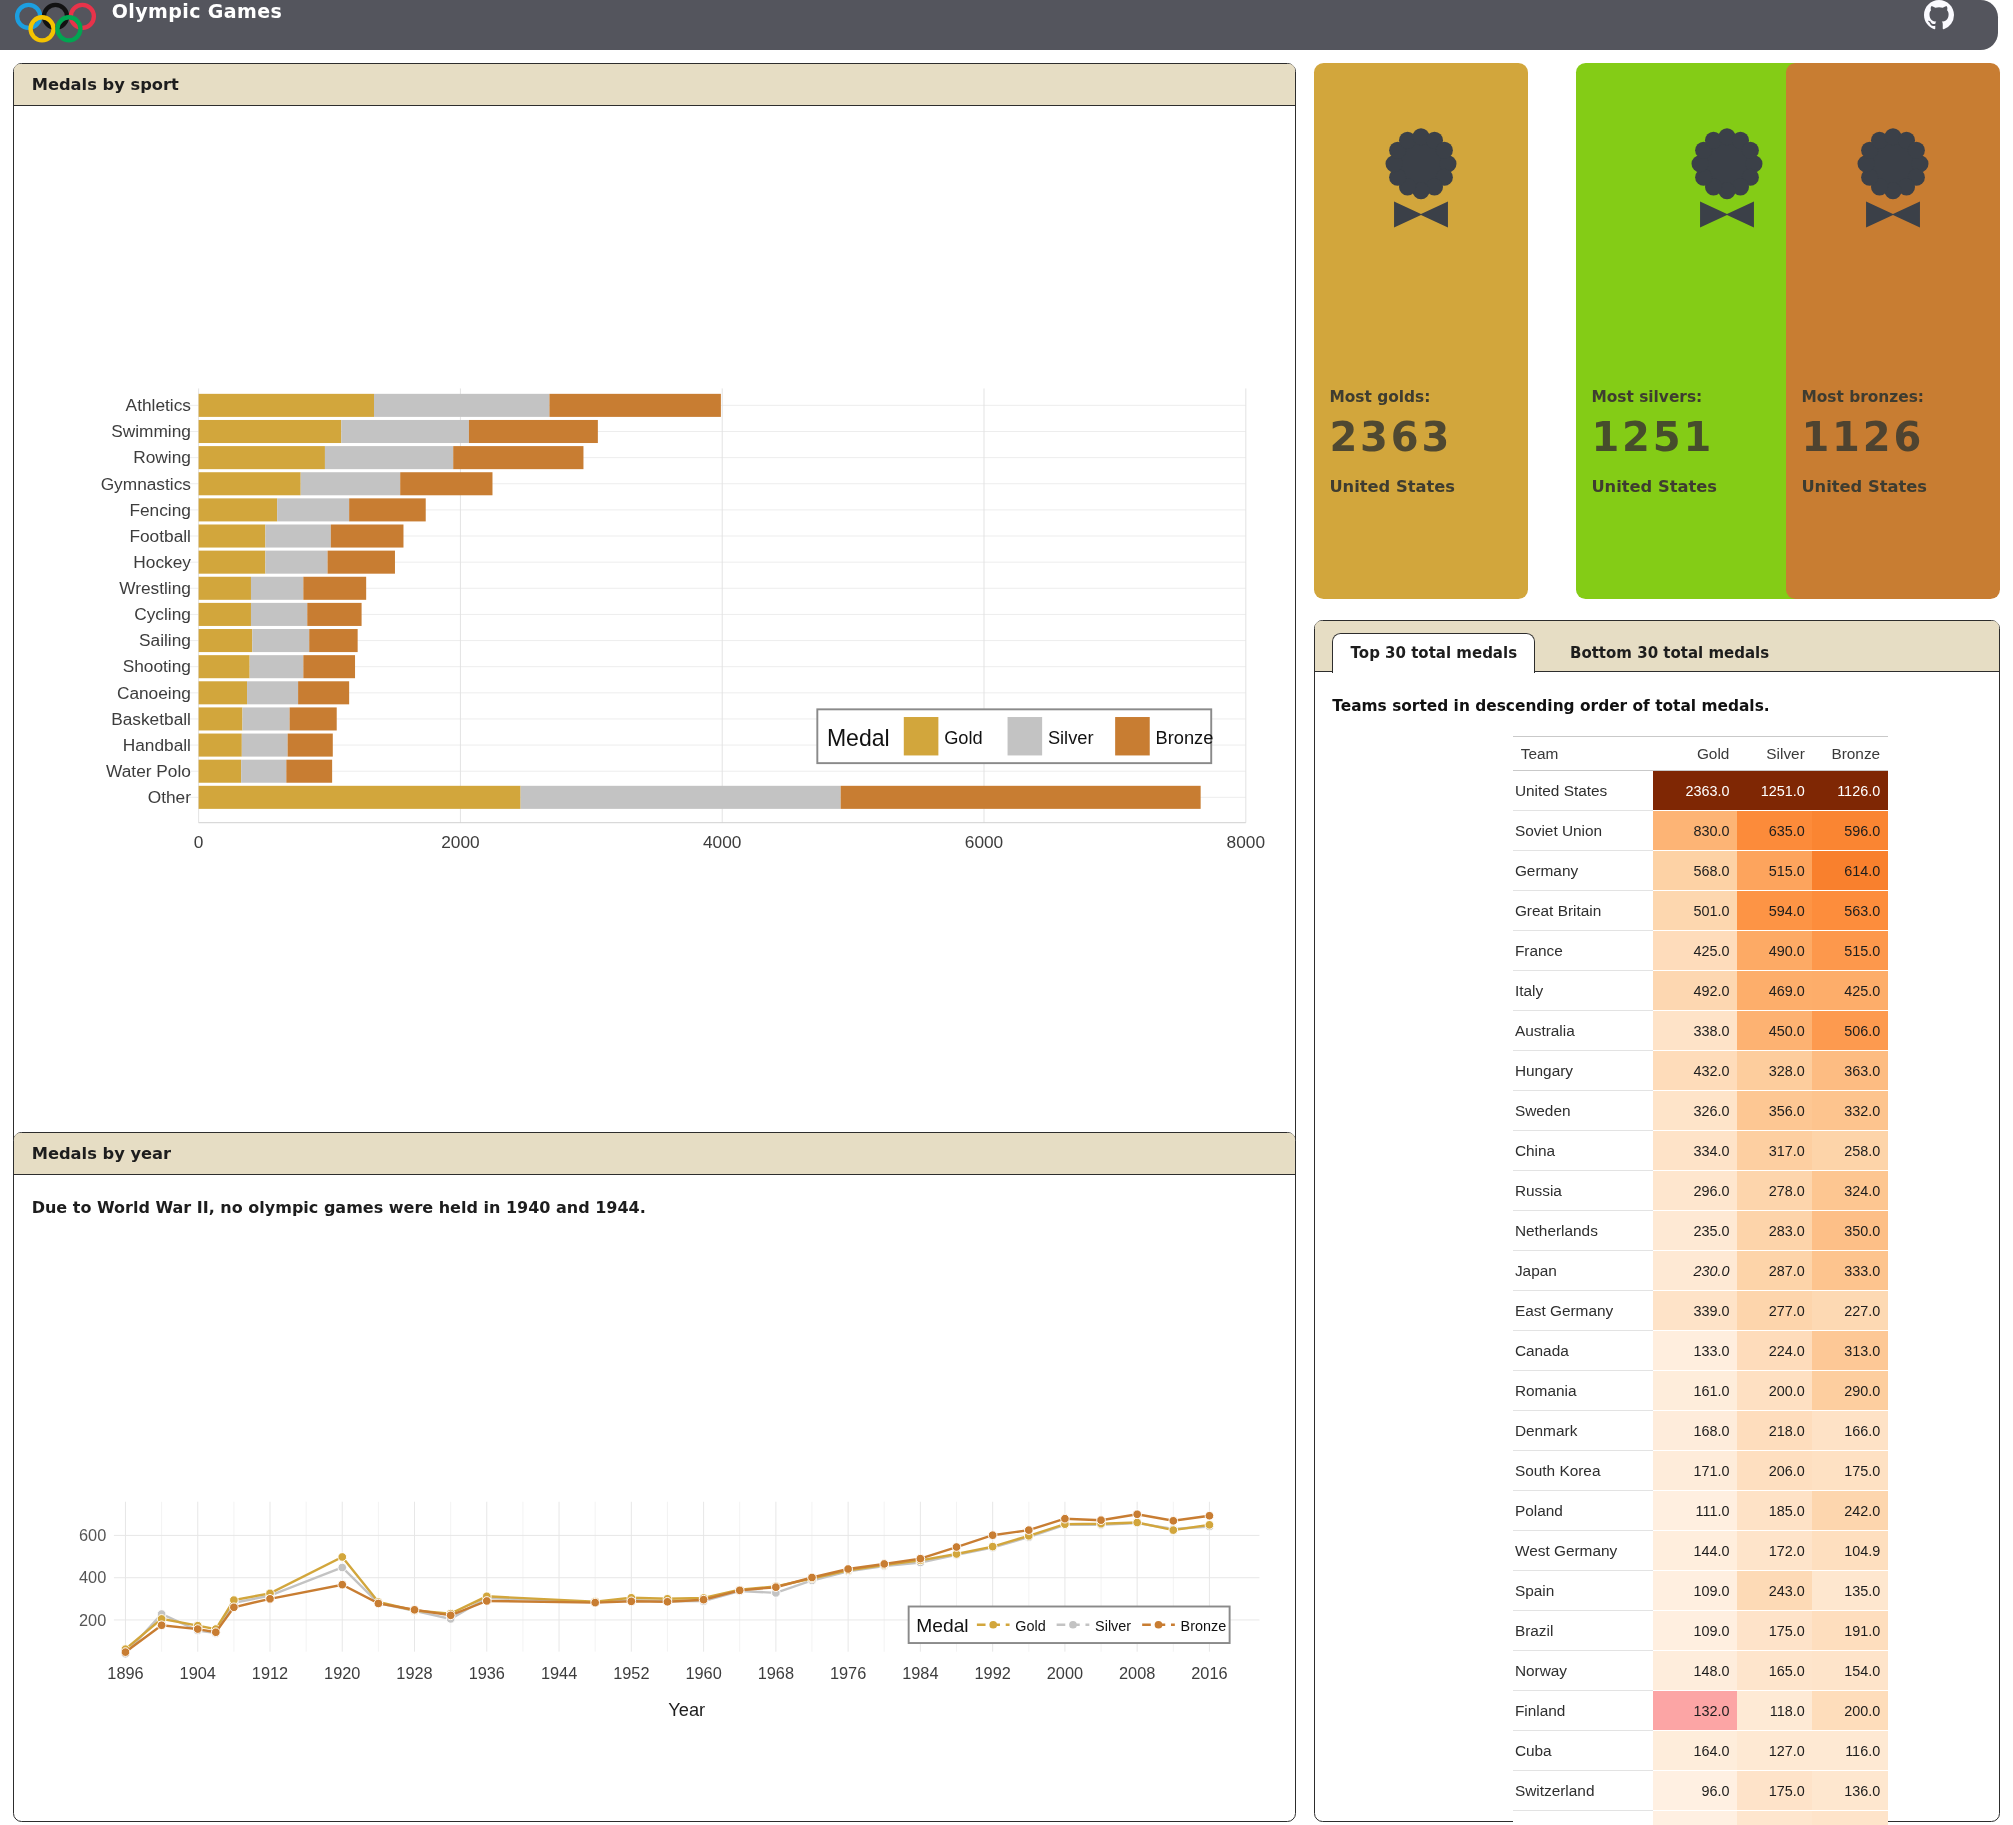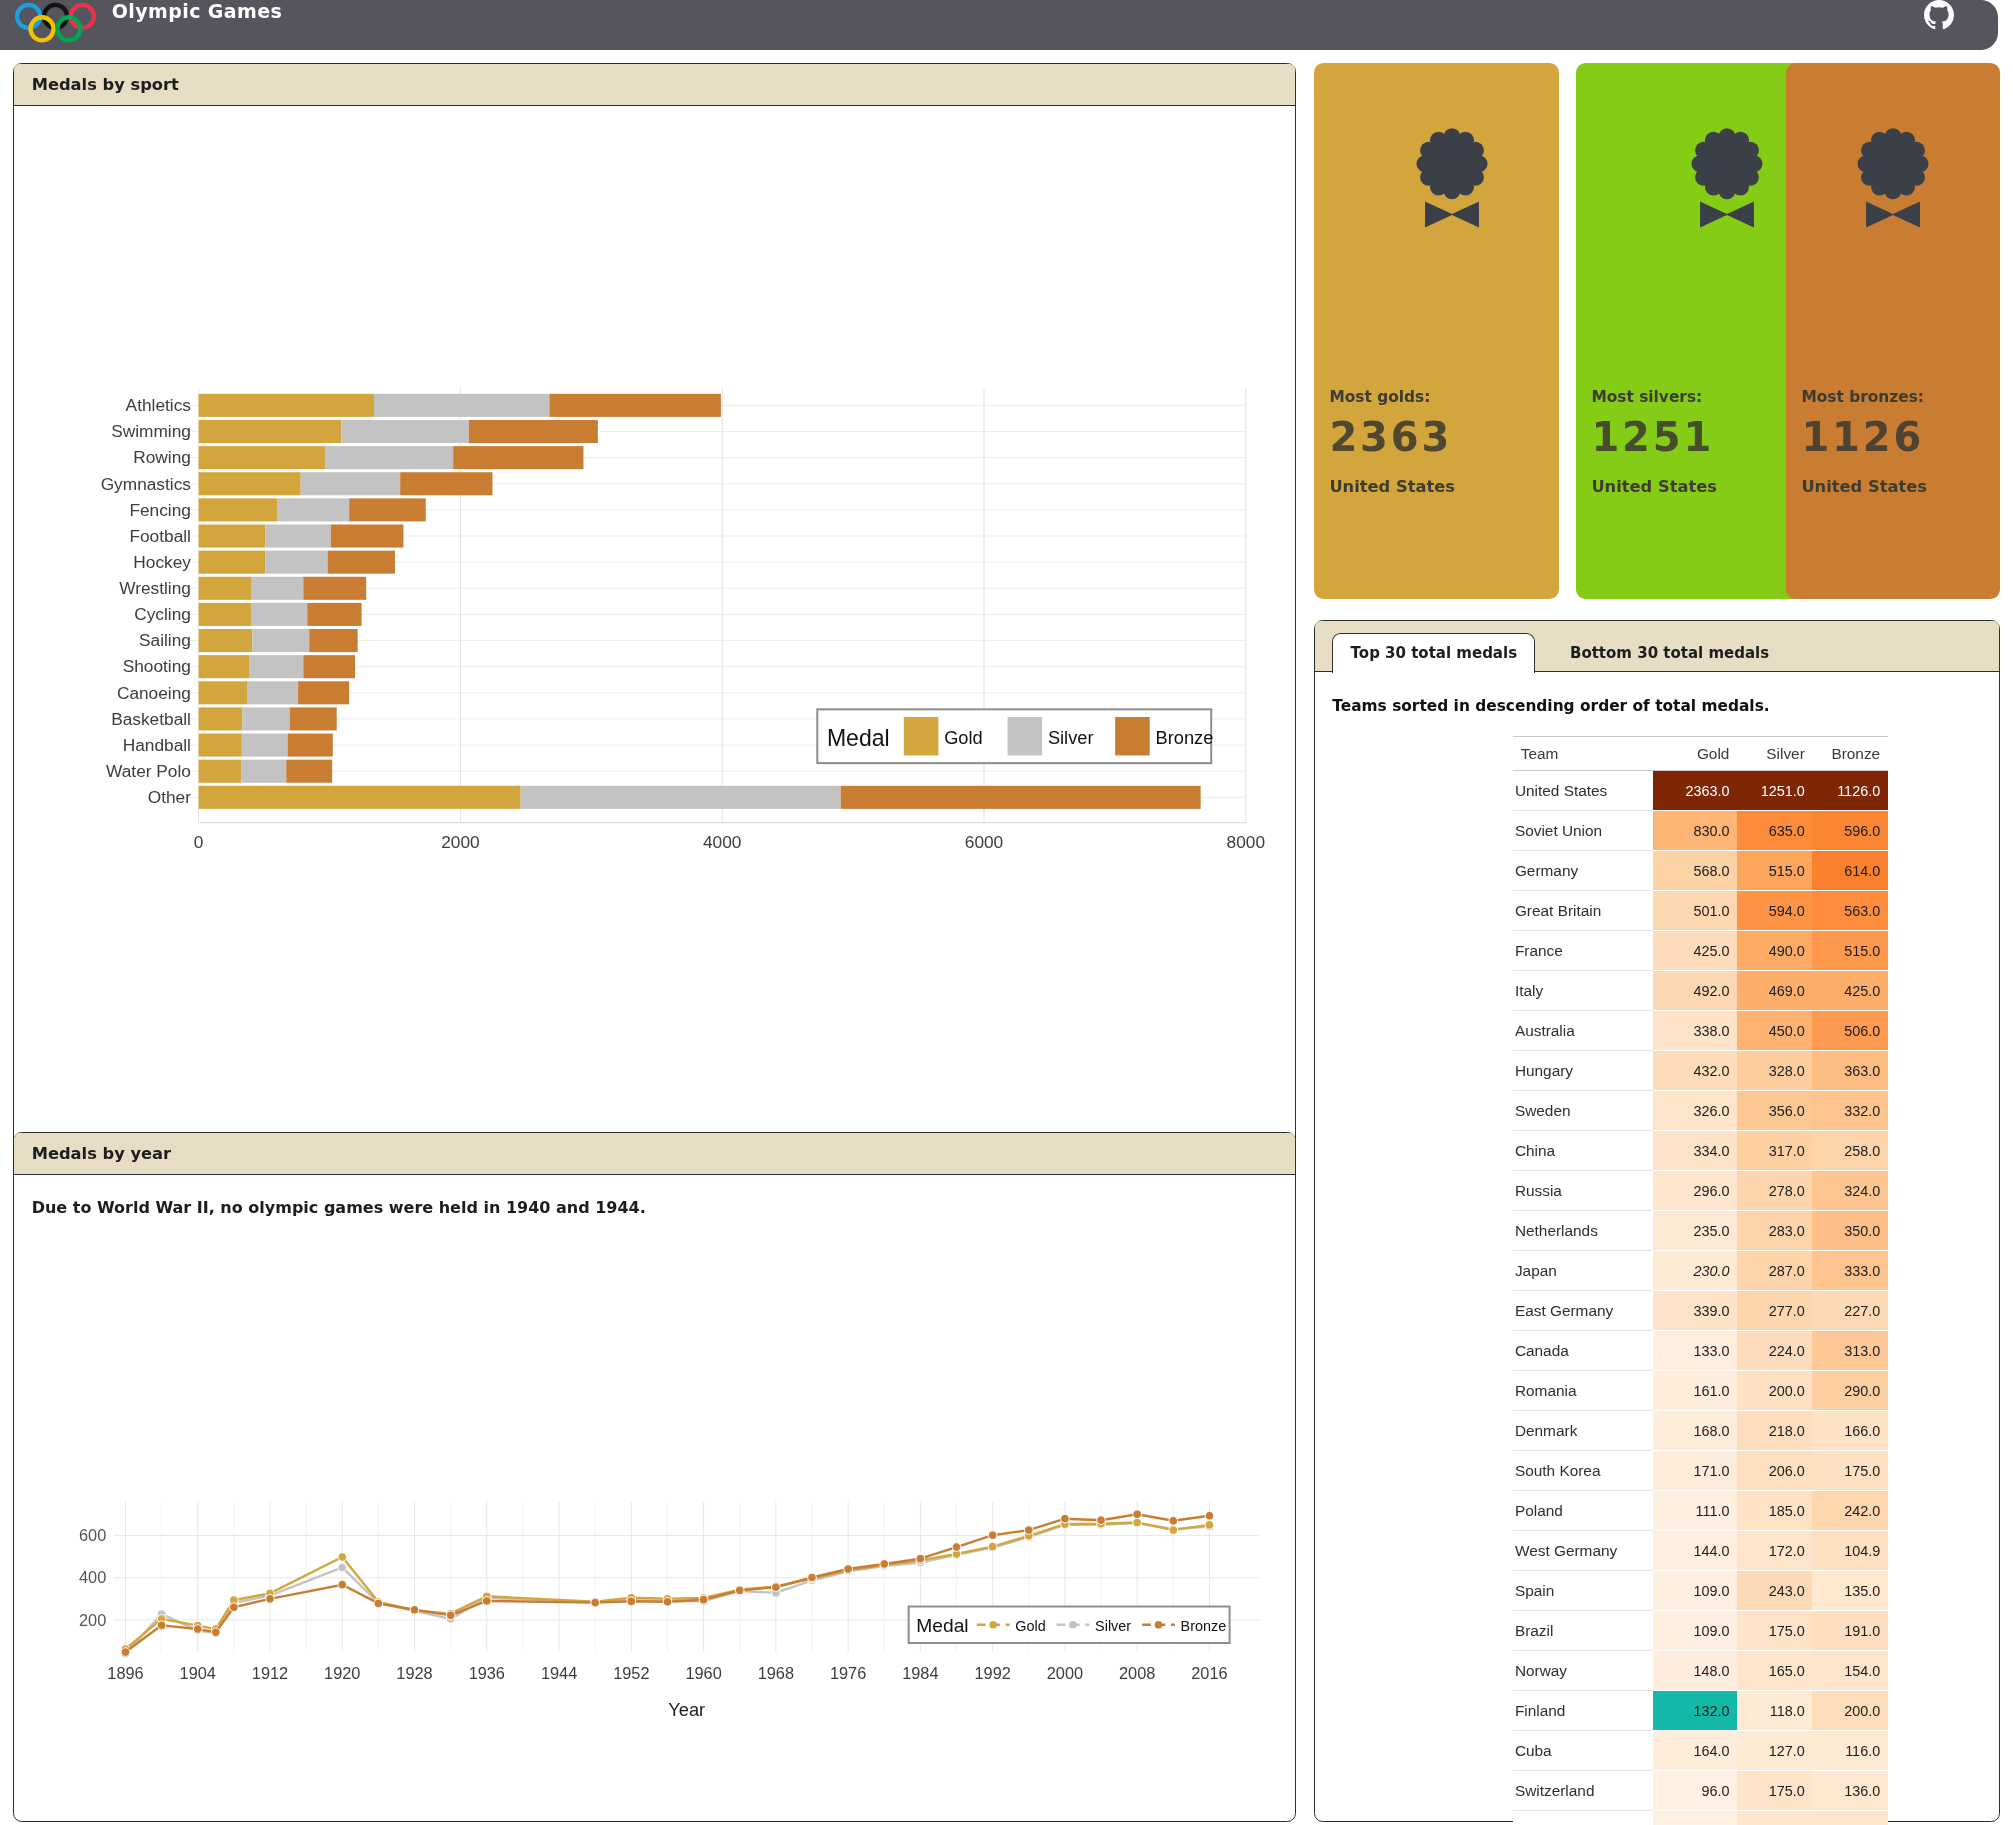--- a/index.html
+++ b/index.html
@@ -342,21 +342,21 @@
           <line x1="1085" y1="468" x2="1119" y2="468" stroke="#c3c3c3" stroke-width="2.5" stroke-dasharray="9 6"></line>
           <circle cx="1102" cy="468" r="4" fill="#c3c3c3"></circle>
           <text x="1125" y="474" font-size="15" fill="#111">Silver</text>
           <line x1="1174" y1="468" x2="1208" y2="468" stroke="#c87d32" stroke-width="2.5" stroke-dasharray="9 6"></line>
           <circle cx="1191" cy="468" r="4" fill="#c87d32"></circle>
           <text x="1214" y="474" font-size="15" fill="#111">Bronze</text>
         </svg>
     </div>
   </div>
 
-  <div class="card" style="left: 1314px; background: rgb(210, 166, 60); padding-left: 31px;">
+  <div class="card" style="left: 1314px; background: rgb(210, 166, 60);">
     <svg width="92" height="106" viewBox="0 0 100 118">
         <g fill="#3b4048">
           <circle cx="50" cy="42" r="30"></circle>
           <circle cx="80.0" cy="42.0" r="9.5"></circle>
           <circle cx="76.0" cy="57.0" r="9.5"></circle>
           <circle cx="65.0" cy="68.0" r="9.5"></circle>
           <circle cx="50.0" cy="72.0" r="9.5"></circle>
           <circle cx="35.0" cy="68.0" r="9.5"></circle>
           <circle cx="24.0" cy="57.0" r="9.5"></circle>
           <circle cx="20.0" cy="42.0" r="9.5"></circle>
@@ -575,21 +575,21 @@
               <td class="num" style="background: rgb(254, 222, 190); color: rgb(29, 29, 29);">191.0</td>
             </tr>
             <tr>
               <td class="team">Norway</td>
               <td class="num" style="background: rgb(254, 237, 220); color: rgb(29, 29, 29);">148.0</td>
               <td class="num" style="background: rgb(254, 229, 204); color: rgb(29, 29, 29);">165.0</td>
               <td class="num" style="background: rgb(254, 228, 202); color: rgb(29, 29, 29);">154.0</td>
             </tr>
             <tr>
               <td class="team">Finland</td>
-              <td class="num" style="background: #14b8a6; color: rgb(29, 29, 29); margin-left: 48px;">132.0</td>
+              <td class="num" style="background: #fca5a5; color: rgb(29, 29, 29); margin-left: 48px;">132.0</td>
               <td class="num" style="background: rgb(254, 234, 213); color: rgb(29, 29, 29);">118.0</td>
               <td class="num" style="background: rgb(254, 221, 187); color: rgb(29, 29, 29);">200.0</td>
             </tr>
             <tr>
               <td class="team">Cuba</td>
               <td class="num" style="background: rgb(254, 237, 219); color: rgb(29, 29, 29);">164.0</td>
               <td class="num" style="background: rgb(254, 233, 211); color: rgb(29, 29, 29);">127.0</td>
               <td class="num" style="background: rgb(254, 233, 211); color: rgb(29, 29, 29);">116.0</td>
             </tr>
             <tr>

